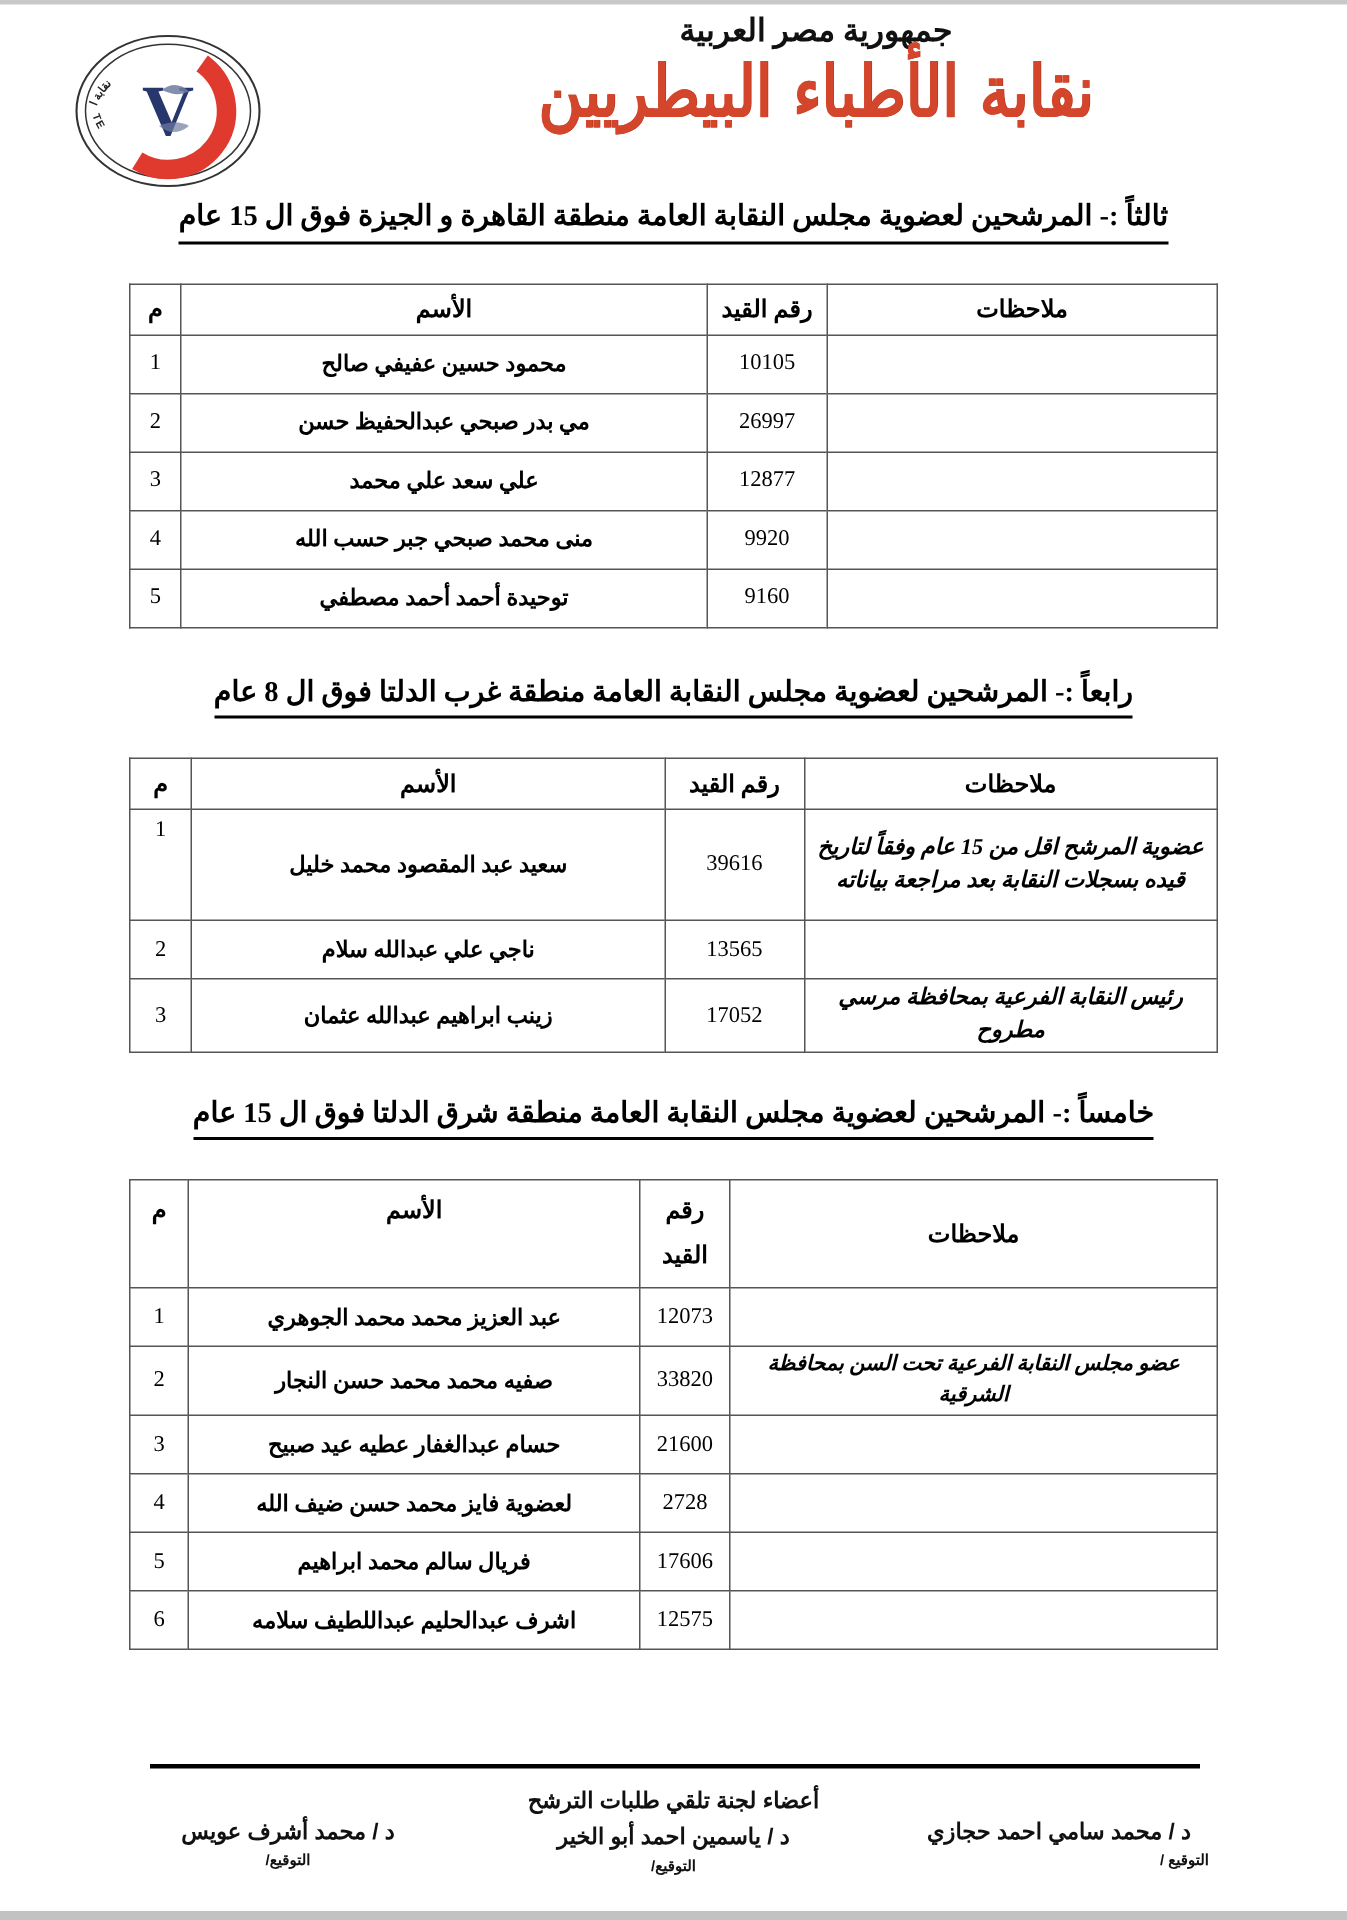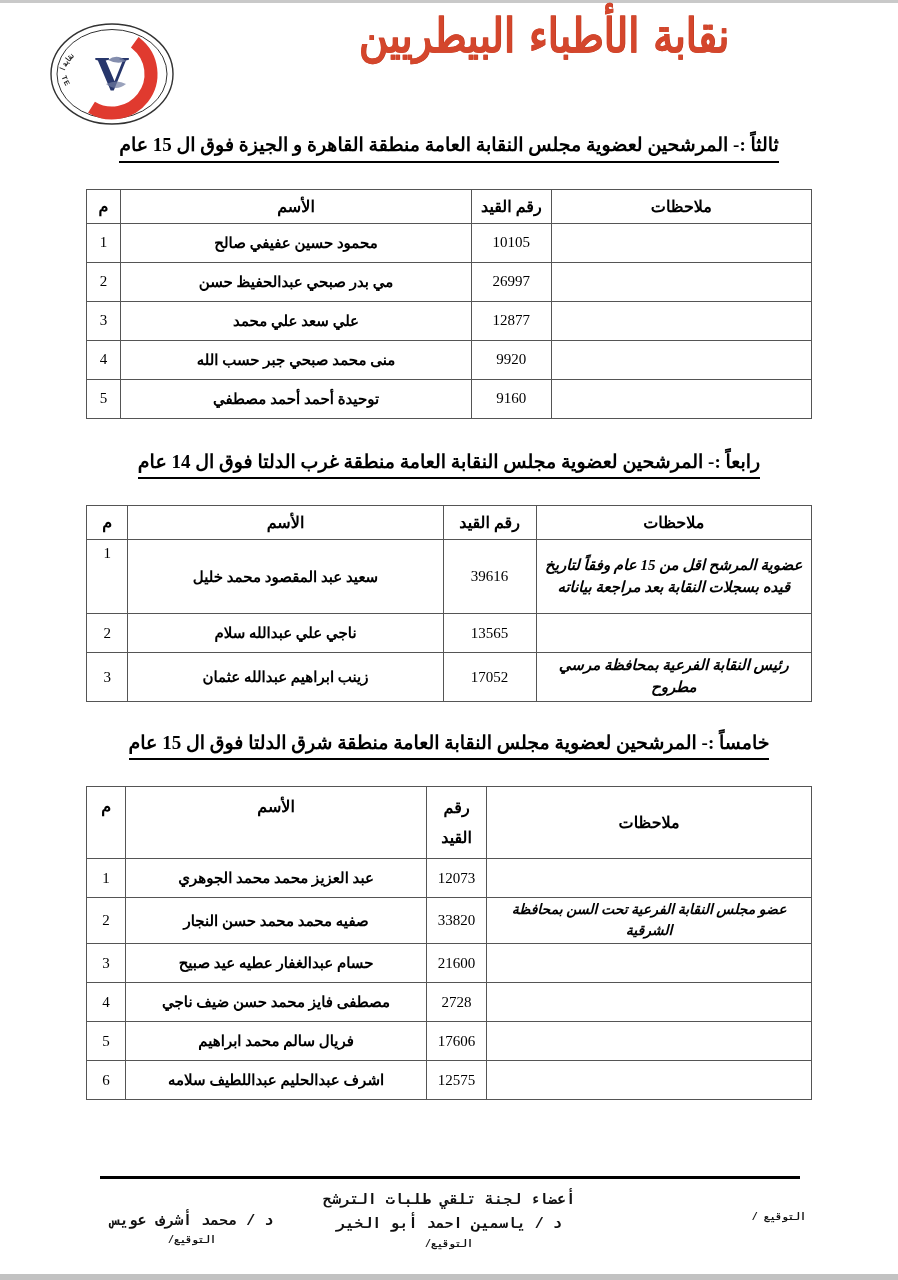--- a/index.html
+++ b/index.html
@@ -183,21 +183,21 @@
   }
   .footer-cols {
     display: flex;
     flex-direction: row;
     justify-content: space-between;
     padding: 10px 92px 0 92px;
     direction: rtl;
   }
   .fcol {
     text-align: center;
-    font-family: Liberation Mono, monospace;
+    font-family: Liberation Sans, sans-serif;
     font-weight: bold;
     font-size: 15px;
     color: #111;
     line-height: 1.55;
     min-width: 200px;
   }
   .fcol.mid { position: relative; }
   .fcol .committee {
     font-size: 15px;
     font-weight: bold;
@@ -235,20 +235,21 @@
         <text font-family="'Liberation Sans','DejaVu Sans',sans-serif" font-size="7.2" font-weight="bold" fill="#222" letter-spacing="1.1">
           <textPath href="#arcBottom" startOffset="8%">EGYPTIAN VETERINARIANS SYNDICATE</textPath>
         </text>
         <text font-family="'Liberation Serif','DejaVu Serif',serif" font-size="7.4" font-weight="bold" fill="#222" direction="rtl">
           <textPath href="#arcTop" startOffset="16%">نقابة الأطباء البيطريين مصر</textPath>
         </text>
       </svg>
     </div>
 
     <div class="header-text">
+      <div class="country-line">جمهورية مصر العربية</div>
       <div class="syndicate-title">نقابة الأطباء البيطريين</div>
     </div>
   </div>
 
   <div class="section-heading">
     <span class="u">ثالثاً :- المرشحين لعضوية مجلس النقابة العامة منطقة القاهرة و الجيزة فوق ال 15 عام</span>
   </div>
   <div class="gap-a"></div>
   <div class="tbl-wrap">
     <table class="doc-table t1">
@@ -296,21 +297,21 @@
           <td class="c-reg">9160</td>
           <td class="c-name">توحيدة أحمد أحمد مصطفي</td>
           <td class="c-idx">5</td>
         </tr>
       </tbody>
     </table>
   </div>
 
   <div class="gap-b"></div>
   <div class="section-heading">
-    <span class="u">رابعاً :- المرشحين لعضوية مجلس النقابة العامة منطقة غرب الدلتا فوق ال 14 عام</span>
+    <span class="u">رابعاً :- المرشحين لعضوية مجلس النقابة العامة منطقة غرب الدلتا فوق ال 8 عام</span>
   </div>
   <div class="gap-a"></div>
   <div class="tbl-wrap">
     <table class="doc-table t2">
       <colgroup>
         <col class="w-note">
           <col class="w-reg">
           <col class="w-name">
           <col class="w-idx">
       </colgroup>
@@ -384,21 +385,21 @@
         </tr>
         <tr>
           <td class="c-note"></td>
           <td class="c-reg">21600</td>
           <td class="c-name">حسام عبدالغفار عطيه عيد صبيح</td>
           <td class="c-idx">3</td>
         </tr>
         <tr>
           <td class="c-note"></td>
           <td class="c-reg">2728</td>
-          <td class="c-name">مصطفى فايز محمد حسن ضيف ناجي</td>
+          <td class="c-name">لعضوية فايز محمد حسن ضيف الله</td>
           <td class="c-idx">4</td>
         </tr>
         <tr>
           <td class="c-note"></td>
           <td class="c-reg">17606</td>
           <td class="c-name">فريال سالم محمد ابراهيم</td>
           <td class="c-idx">5</td>
         </tr>
         <tr>
           <td class="c-note"></td>
@@ -409,20 +410,21 @@
       </tbody>
     </table>
   </div>
 
   <div class="footer">
     <div class="footer-rule"></div>
     <div class="footer-cols">
 
       <div class="fcol right">
         <div class="spacer-line"></div>
+        <div class="name">د / محمد سامي احمد حجازي</div>
         <div class="sign">التوقيع /</div>
       </div>
 
       <div class="fcol mid">
         <div class="committee">أعضاء لجنة تلقي طلبات الترشح</div>
         <div class="name">د / ياسمين احمد أبو الخير</div>
         <div class="sign">التوقيع/</div>
       </div>
 
       <div class="fcol left">

